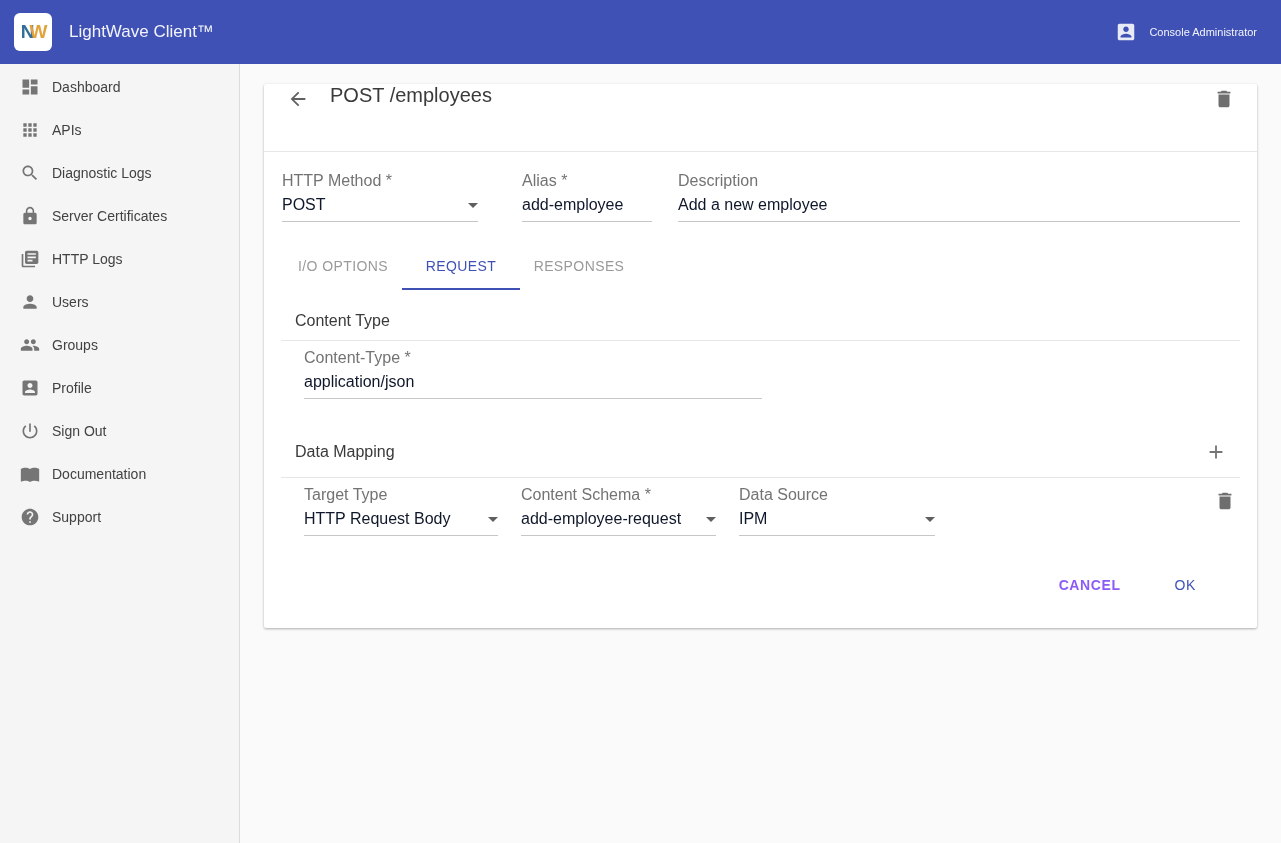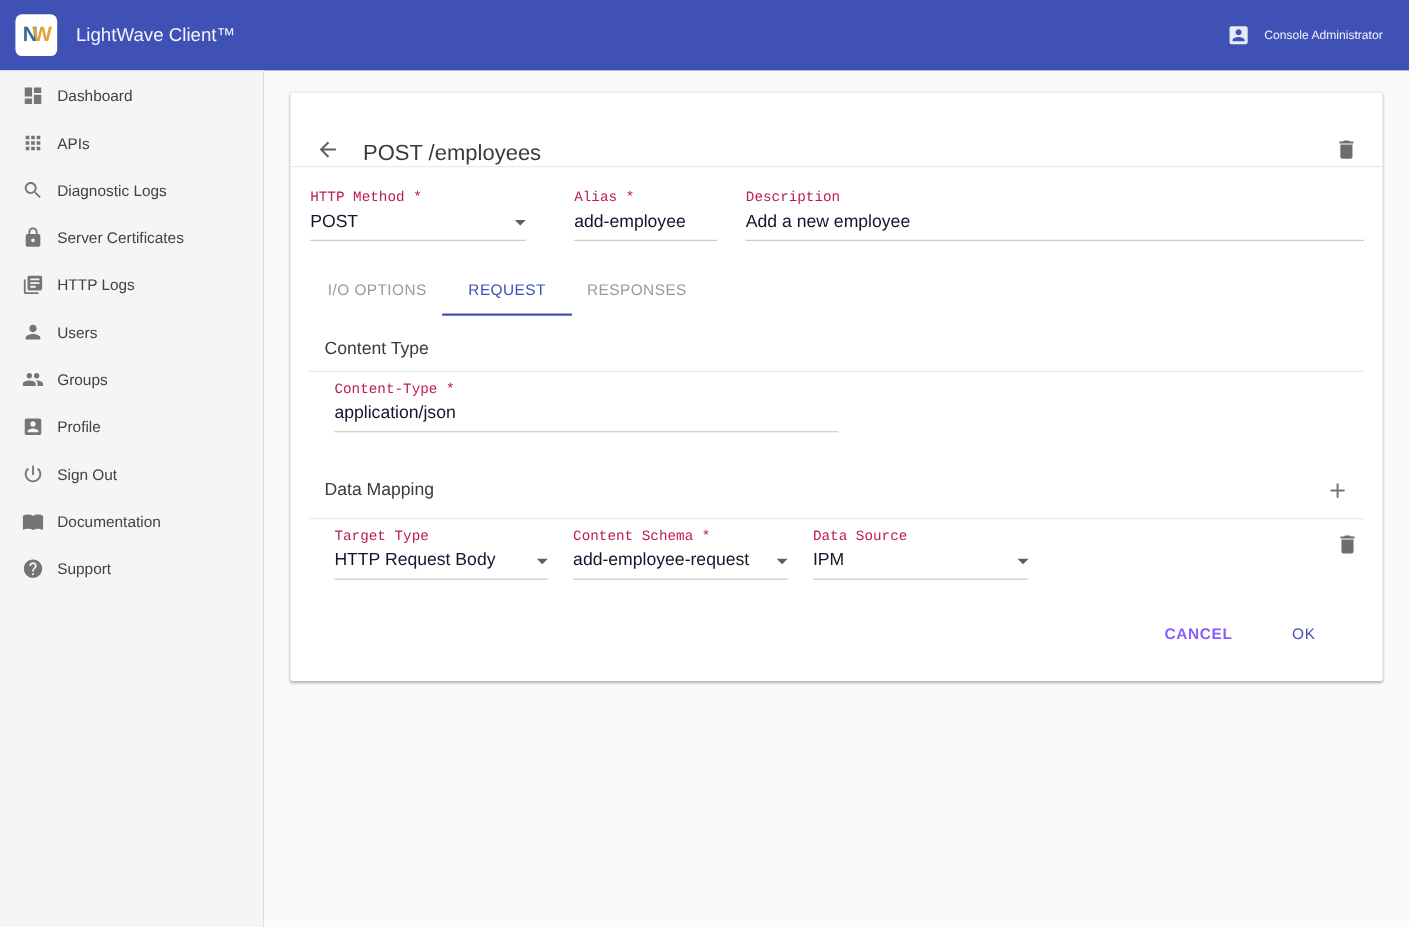--- a/index.html
+++ b/index.html
@@ -37,33 +37,33 @@
 
   .main { flex:1; padding:20px 0 0 24px; }
 
   
   .card {
     width:993px; background:#FFFFFF; border-radius:2px;
     box-shadow:0 1px 3px rgba(0,0,0,0.2), 0 1px 2px rgba(0,0,0,0.12);
     padding-bottom:24px;
   }
   .card-header {
-    height:68px; display:flex; align-items:flex-end;
+    height:68px; display:flex; align-items:flex-start;
     padding:0 18px 0 19px; border-bottom:1px solid #E8E8E8;
   }
   .icon-btn { background:none; border:none; cursor:pointer; padding:4px; display:flex; align-items:center; }
   .icon-btn svg { width:22px; height:22px; fill:#616161; }
   .icon-btn.trash svg { fill:#6E6E6E; }
   .card-title { font-size:20px; color:#3A3A3A; margin-left:17px; font-weight:400; }
   .header-spacer { flex:1; }
 
   
   .fields-row { display:flex; padding:20px 17px 0 18px; }
   .field { display:flex; flex-direction:column; }
-  .field-label { font-size:13px; color:#be185d;font-family:Liberation Mono, monospace; }
+  .field-label { font-size:16px; color:#737373; }
   .field-value-row {
     display:flex; align-items:center; justify-content:space-between;
     border-bottom:1px solid #C6C6C6; padding:6px 0 7px 0;
   }
   .field-value { font-size:16px; color:#0f172a; white-space:nowrap; }
   .dd-arrow {
     width:0; height:0; border-left:5px solid transparent; border-right:5px solid transparent;
     border-top:5px solid #5F5F5F; margin-left:8px;
   }
   .f-method { width:196px; margin-right:44px; }

